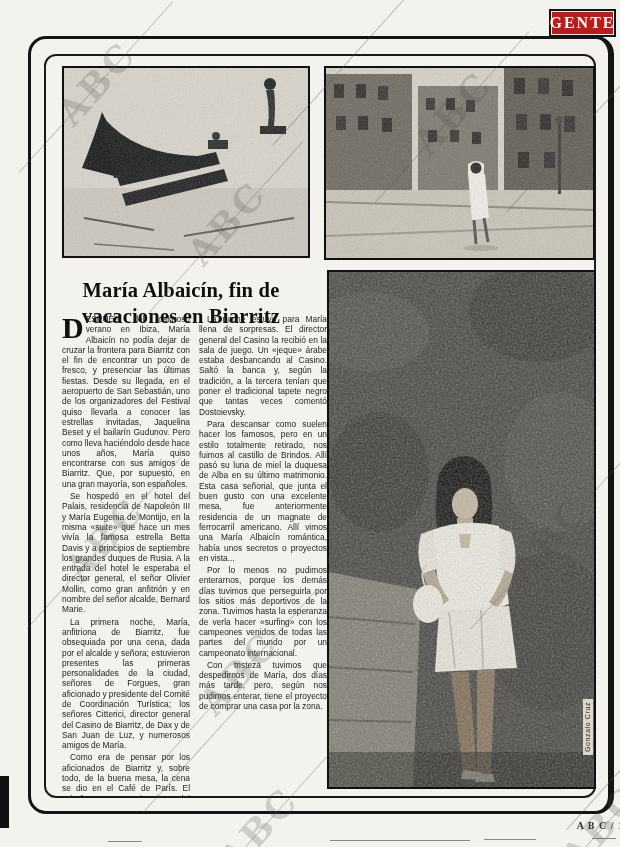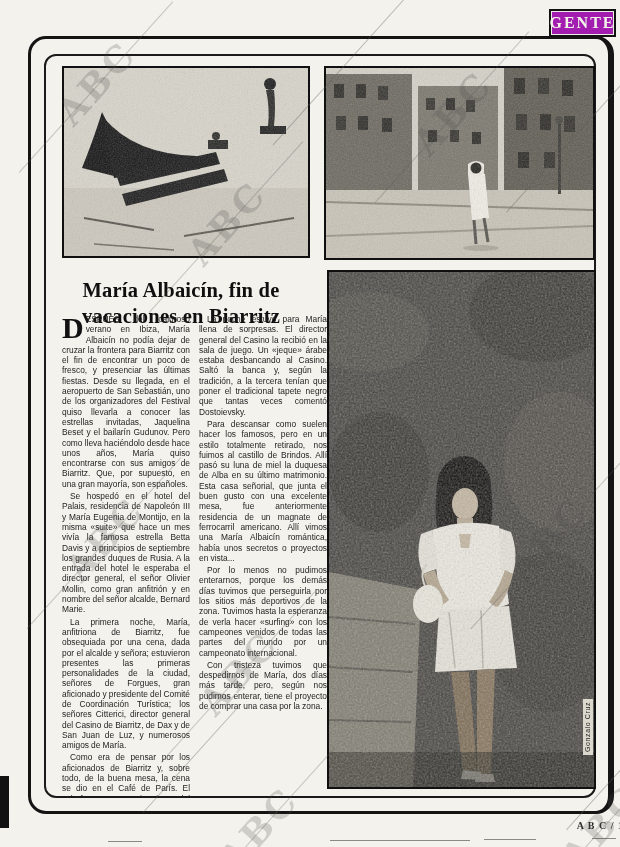--- a/index.html
+++ b/index.html
@@ -15,21 +15,21 @@
     box-sizing:border-box;border:3px solid #141414;border-right-width:6px;
     border-radius:18px;
   }
   .inner-frame{
     position:absolute;left:44px;top:54px;width:552px;height:744px;
     box-sizing:border-box;border:2px solid #1a1a1a;border-radius:12px;
   }
   
   .gente-banner{
     position:absolute;left:549px;top:9px;width:67px;height:28px;
-    background:#a21caf;color:#f3f1ea;
+    background:#b91c1c;color:#f3f1ea;
     display:flex;align-items:center;justify-content:center;
     font-family:"Liberation Serif",serif;font-weight:bold;font-size:16px;
     letter-spacing:2px;
     box-shadow:inset 0 0 0 2px #111, inset 0 0 0 3px #efeee6;
     z-index:6;
     text-align:right;
   }
   
   .photo{position:absolute;box-sizing:border-box;border:2px solid #101010;overflow:hidden;background:#777;}
   .photo svg{display:block;width:100%;height:100%;}

